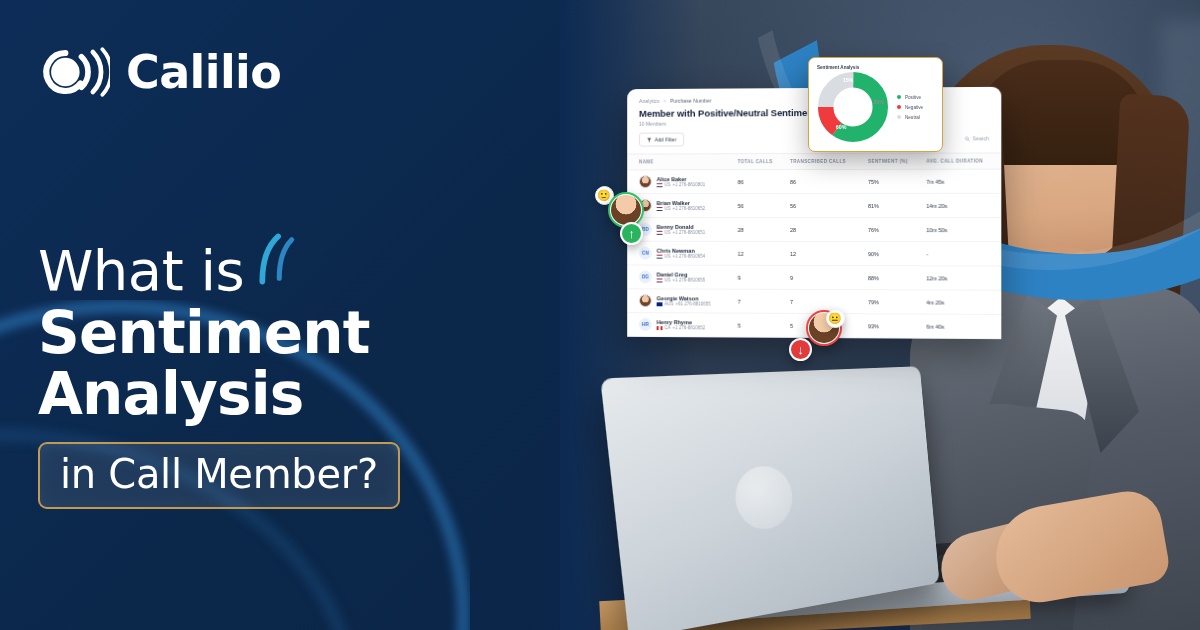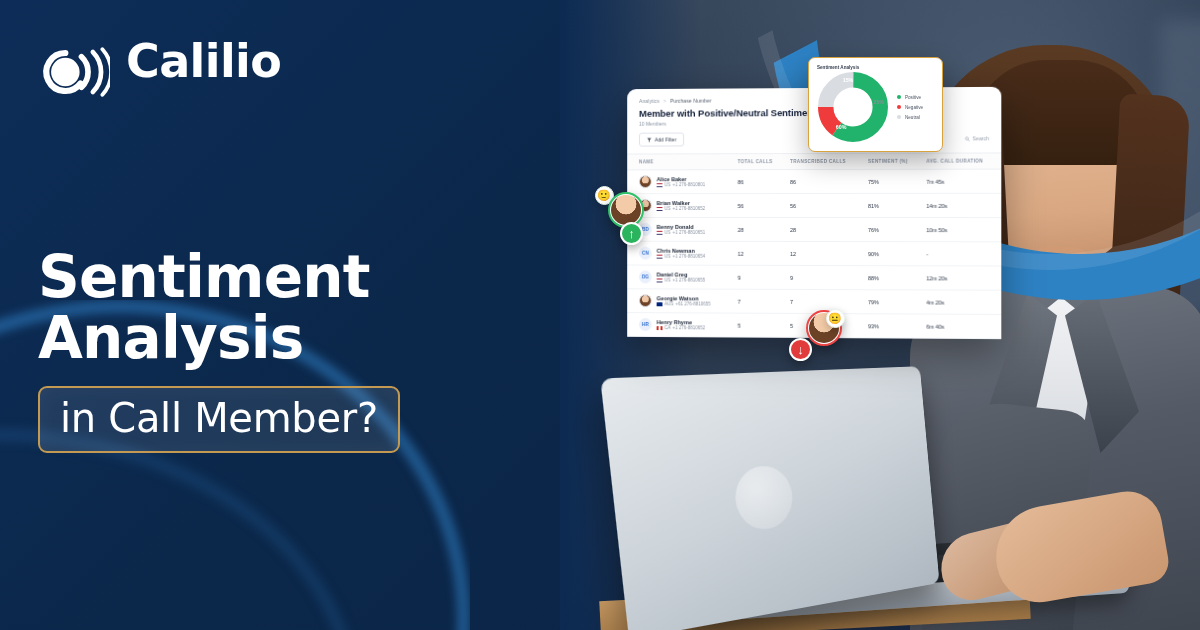--- a/index.html
+++ b/index.html
@@ -165,21 +165,21 @@
   .swoosh-tr2{
     position:absolute; right:-150px; top:-330px; width:600px; height:600px;
     border: 16px solid rgba(255,255,255,.10);
     border-radius:50%;
     clip-path: polygon(0 62%, 100% 10%, 100% 100%, 0 100%);
   }
 
   
   .logo-wrap{
     position:absolute; left:34px; top:34px;
-    display:flex; gap:16px;
+    display:flex; align-items:center; gap:16px;
   }
   .logo-mark{ width:76px; height:76px; }
   .logo-text{
     color:#ffffff; font-size:46px; font-weight:700; letter-spacing:-.6px;
     font-family:"DejaVu Sans", sans-serif;
   }
 
   
   .headline{ position:absolute; left:38px; top:243px; width:570px; }
   .h-line1{
@@ -351,20 +351,27 @@
       <circle cx="33" cy="40" r="15" fill="#ffffff"></circle>
       <path d="M33 20 A20 20 0 1 0 49 52" fill="none" stroke="#ffffff" stroke-width="6.5" stroke-linecap="round"></path>
       <path d="M50 24 A22 22 0 0 1 50 56" fill="none" stroke="#ffffff" stroke-width="6" stroke-linecap="round"></path>
       <path d="M62 19 A30 30 0 0 1 62 61" fill="none" stroke="#ffffff" stroke-width="5" stroke-linecap="round"></path>
       <path d="M72 16 A36 36 0 0 1 72 64" fill="none" stroke="#ffffff" stroke-width="4" stroke-linecap="round"></path>
     </svg>
     <div class="logo-text">Calilio</div>
   </div>
 
   <div class="headline">
+    <div class="h-line1">
+      <span>What is</span>
+      <svg class="h-swoosh" viewBox="0 0 40 46">
+        <path d="M7 43 C7 24 12 11 21 3" fill="none" stroke="#2fa8d8" stroke-width="5" stroke-linecap="round"></path>
+        <path d="M22 40 C22 24 26 13 33 6" fill="none" stroke="#2b86c2" stroke-width="4.5" stroke-linecap="round"></path>
+      </svg>
+    </div>
     <div class="h-line2">Sentiment Analysis</div>
     <div class="h-badge">in Call Member?</div>
   </div>
 
   <div class="dash">
     <div class="dash-head">
       <div class="crumb">
         <span>Analytics</span>
         <span class="crumb-sep">&gt;</span>
         <span class="crumb-cur">Purchase Number</span>

